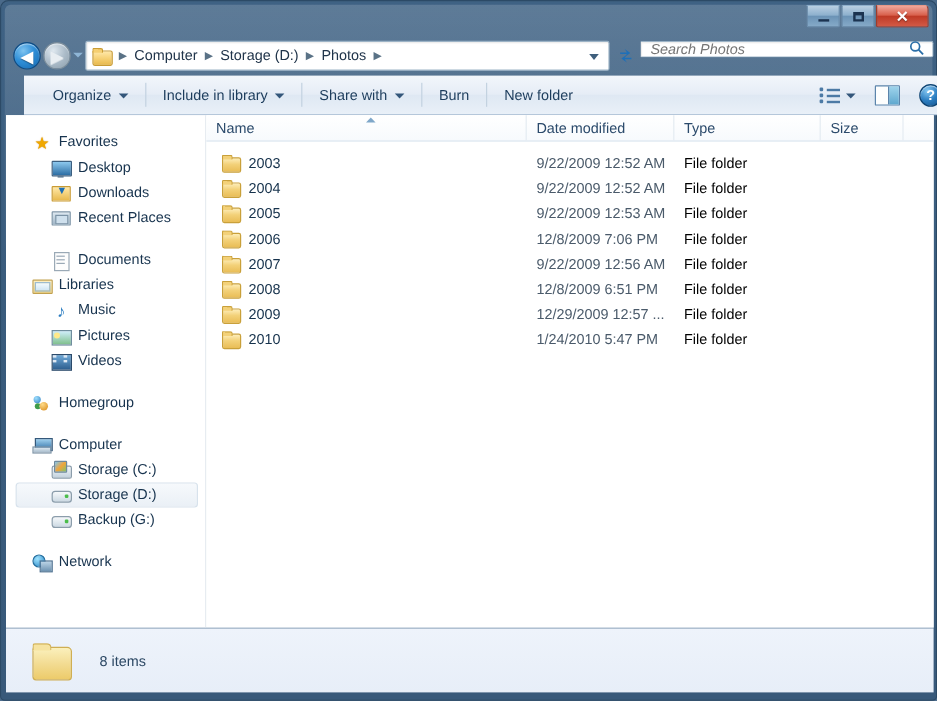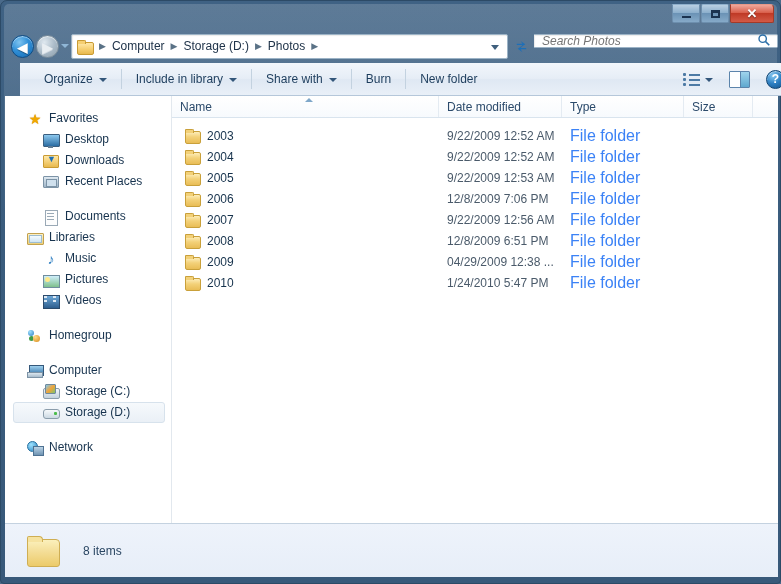--- a/index.html
+++ b/index.html
@@ -285,21 +285,21 @@
     background: linear-gradient(180deg,#fdedb8 0%,#f3d179 45%,#e9bd56 100%);
     border:1px solid #c9a03a; border-radius:1px 2px 2px 2px;
   }
   .fico:after {
     content:""; position:absolute; left:0; top:0; width:7px; height:3px;
     background:#f3d179; border:1px solid #c9a03a; border-bottom:none; border-radius:1px 2px 0 0;
   }
   .ftext { font-size:12px; color:#16324c; line-height:16px; }
   .fdate { width:123px; font-size:12px; color:#4a5a6a; padding-left:8px; line-height:16px;
            white-space:nowrap; overflow:hidden; }
-  .ftype { width:122px; font-size:16px; color:#3b82f6; padding-left:8px; line-height:16px; }
+  .ftype { width:122px; font-size:12px; color:#000000; padding-left:8px; line-height:16px; }
   .fsize { width:69px; font-size:12px; color:#4a5a6a; padding-left:8px; line-height:16px; }
   
   #statusbar {
     position:absolute; left:4px; top:522px; width:773px; height:54px;
     background: linear-gradient(180deg,#eef3fb 0%,#e7eef8 100%);
     border-top:1px solid #c4d2e0;
     display:flex; align-items:center;
   }
   #statusfolder { width:34px; height:30px; margin-left:22px; position:relative; flex:none; }
   #statusfolder:before {
@@ -481,20 +481,24 @@
           <span class="navlabel">Computer</span>
         </div>
         <div class="navitem child">
           <span class="nicon ic-drivec"></span>
           <span class="navlabel">Storage (C:)</span>
         </div>
         <div class="navitem selected">
           <span class="nicon ic-drive"></span>
           <span class="navlabel">Storage (D:)</span>
         </div>
+        <div class="navitem child">
+          <span class="nicon ic-drive"></span>
+          <span class="navlabel">Backup (G:)</span>
+        </div>
       </div>
 
       <div class="navspacer"></div>
 
       <div class="navgroup">
         <div class="navitem root">
           <span class="nicon ic-net"></span>
           <span class="navlabel">Network</span>
         </div>
       </div>
@@ -571,21 +575,21 @@
           </div>
           <div class="fdate">12/8/2009 6:51 PM</div>
           <div class="ftype">File folder</div>
           <div class="fsize"></div>
         </div>
         <div class="frow">
           <div class="cname">
             <span class="fico"></span>
             <span class="ftext">2009</span>
           </div>
-          <div class="fdate">04/29/2009 12:38 ...</div>
+          <div class="fdate">12/29/2009 12:57 ...</div>
           <div class="ftype">File folder</div>
           <div class="fsize"></div>
         </div>
         <div class="frow">
           <div class="cname">
             <span class="fico"></span>
             <span class="ftext">2010</span>
           </div>
           <div class="fdate">1/24/2010 5:47 PM</div>
           <div class="ftype">File folder</div>

